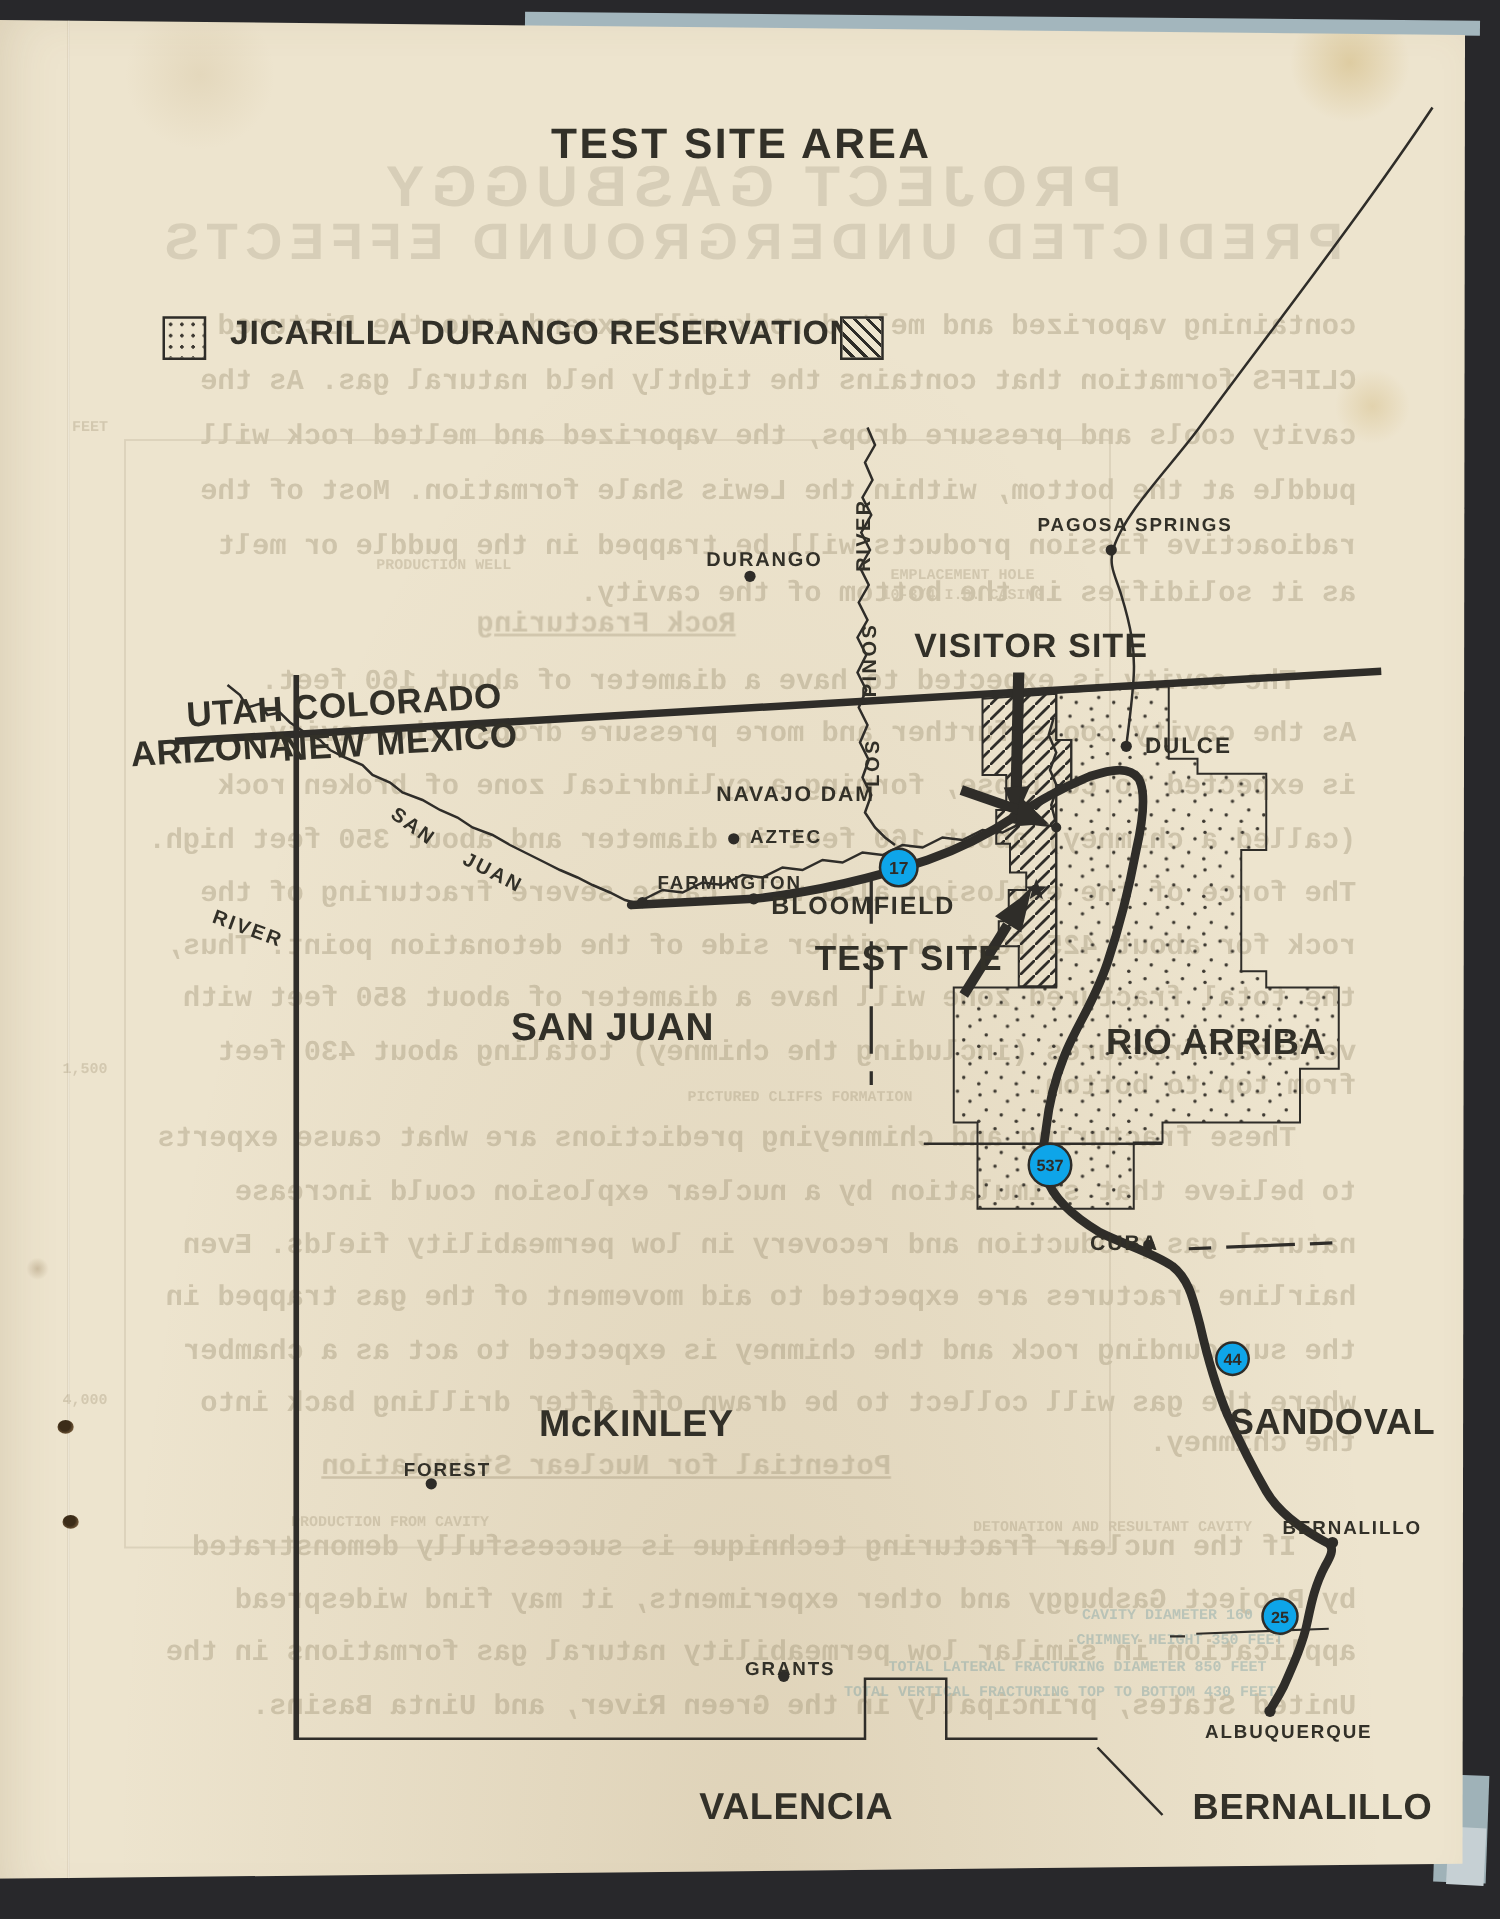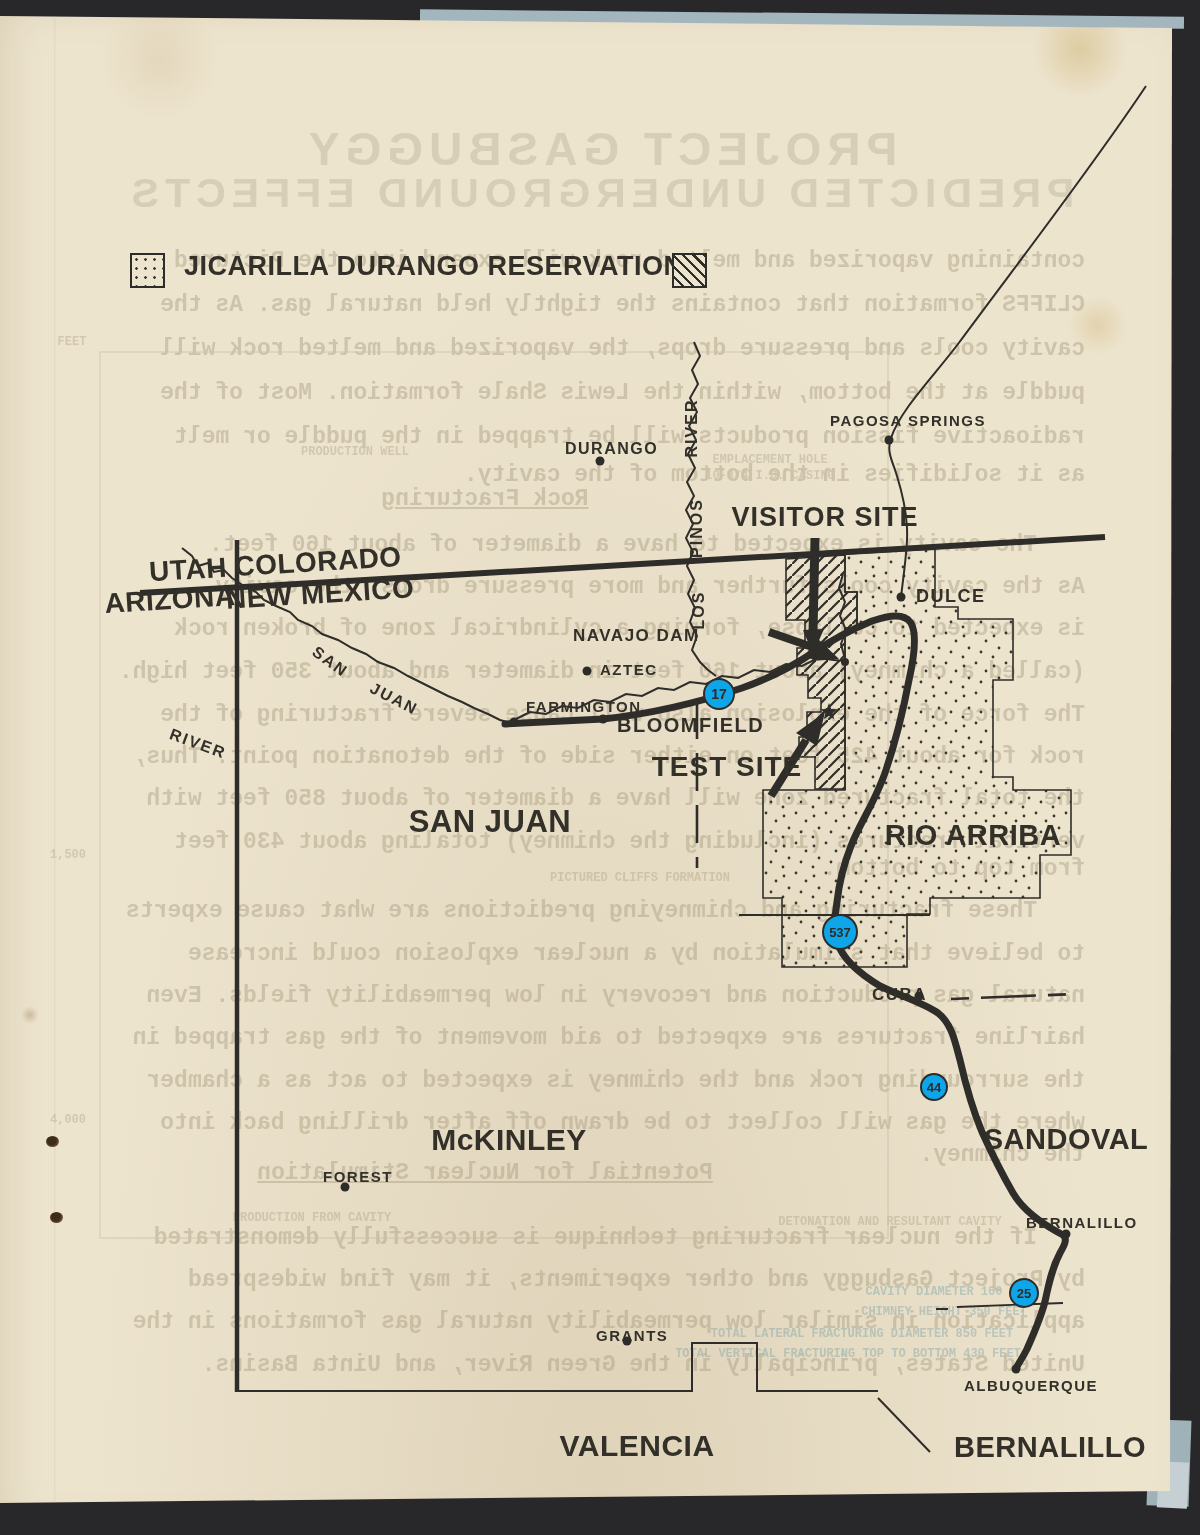--- a/index.html
+++ b/index.html
@@ -149,20 +149,21 @@
       <path stroke="#2f2d29" stroke-width="8" d="M769,632 L818,649"></path>
       <polygon fill="#2f2d29" points="816,637 812,661 839,659"></polygon>
       <circle cx="845" cy="662" r="4" fill="#2f2d29"></circle>
 
       <path stroke="#2f2d29" stroke-width="8" d="M771,796 L806,740"></path>
       <polygon fill="#2f2d29" points="796,733 817,746 825,712"></polygon>
       <polygon fill="#2f2d29" points="829,703 831.2,708.9 837.6,709.2 832.6,713.2 834.3,719.3 829,715.8 823.7,719.3 825.4,713.2 820.4,709.2 826.8,708.9"></polygon>
     </svg>
 
     <div id="labels">
+      <div class="page-title">TEST SITE AREA</div>
 
       <div class="legend-swatch dots" style="left:130px;top:253px;"></div>
       <div class="legend-label" style="left:184px;top:251px;">JICARILLA DURANGO RESERVATION</div>
       <div class="legend-swatch hatch" style="left:672px;top:253px;"></div>
     <div class="city-label" style="left: 565px; top: 440px; font-size: 16px;">DURANGO</div>
         <div class="city-dot" style="left: 600px; top: 461px;"></div>
         <div class="city-label" style="left: 830px; top: 412px; font-size: 15px;">PAGOSA SPRINGS</div>
         <div class="city-dot" style="left: 889px; top: 440px;"></div>
         <div class="city-label" style="left: 916px; top: 586px; font-size: 18px;">DULCE</div>
         <div class="city-dot" style="left: 901px; top: 597px;"></div>
@@ -196,21 +197,21 @@
         <div class="center-label" style="left: 825px; top: 517px; font-size: 27px; letter-spacing: 1px; transform: translate(-50%, -50%);">VISITOR SITE</div>
         <div class="center-label" style="left: 727px; top: 767px; font-size: 28px; letter-spacing: 1px; transform: translate(-50%, -50%);">TEST SITE</div>
         <div class="center-label" style="left: 330px; top: 662px; font-size: 16px; letter-spacing: 2px; transform: translate(-50%, -50%) rotate(36deg);">SAN</div>
         <div class="center-label" style="left: 394px; top: 699px; font-size: 16px; letter-spacing: 2px; transform: translate(-50%, -50%) rotate(27deg);">JUAN</div>
         <div class="center-label" style="left: 198px; top: 744px; font-size: 16px; letter-spacing: 2px; transform: translate(-50%, -50%) rotate(20deg);">RIVER</div>
         <div class="center-label" style="left: 699px; top: 610px; font-size: 16px; letter-spacing: 2px; transform: translate(-50%, -50%) rotate(-90deg);">LOS</div>
         <div class="center-label" style="left: 697px; top: 528px; font-size: 16px; letter-spacing: 2px; transform: translate(-50%, -50%) rotate(-90deg);">PINOS</div>
         <div class="center-label" style="left: 692px; top: 428px; font-size: 16px; letter-spacing: 2px; transform: translate(-50%, -50%) rotate(-90deg);">RIVER</div>
         <div class="route-badge" style="left: 703px; top: 678px; width: 28px; height: 28px; font-size: 14px;">17</div>
         <div class="route-badge" style="left: 822px; top: 914px; width: 32px; height: 32px; font-size: 13px;">537</div>
-        <div class="route-badge" style="left: 920px; top: 1073px; width: 24px; height: 24px; font-size: 13px;">44</div>
+        <div class="route-badge" style="left: 972px; top: 1073px; width: 24px; height: 24px; font-size: 13px;">44</div>
         <div class="route-badge" style="left: 1009px; top: 1278px; width: 26px; height: 26px; font-size: 13px;">25</div>
       </div>
 
     <div class="crease"></div>
     <div class="hole" style="left:46px;top:1136px;"></div>
     <div class="hole" style="left:50px;top:1212px;"></div>
   </div>
 </div>
 
 </body></html>

